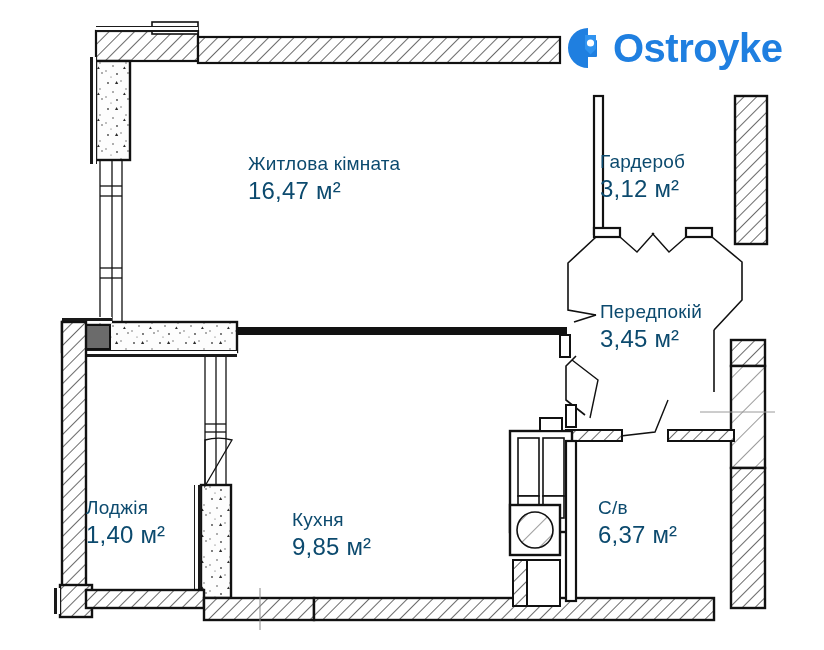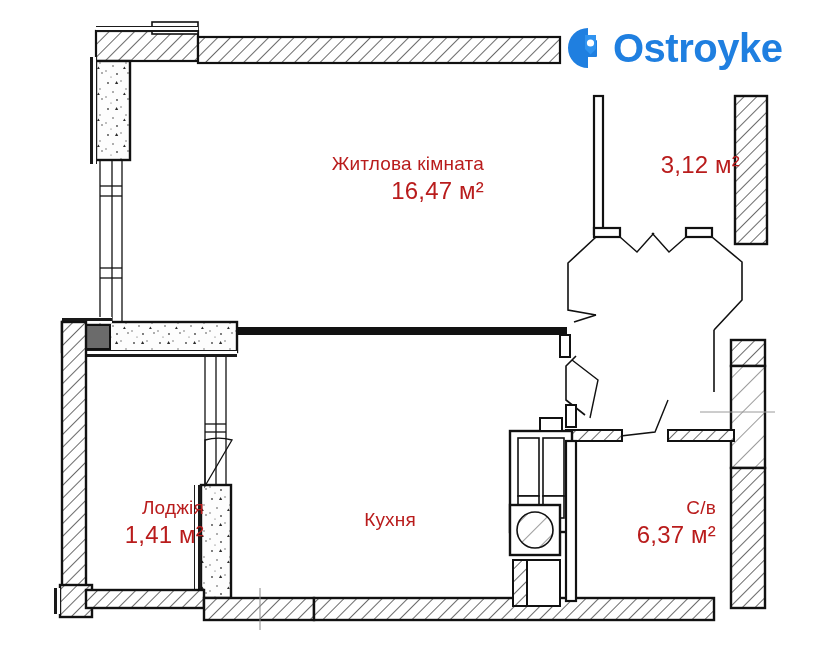--- a/index.html
+++ b/index.html
@@ -22,22 +22,22 @@
   }
   svg.plan {
     position: absolute;
     left: 0; top: 0;
     width: 824px;
     height: 650px;
     display: block;
   }
   .room-label {
     position: absolute;
-    text-align: right;
-    color: #b91c1c;
+    text-align: left;
+    color: #0c4a6e;
     font-family: "Liberation Sans", sans-serif;
     line-height: 1.28;
     white-space: nowrap;
     pointer-events: none;
   }
   .room-label .rl-name {
     display: block;
     font-size: 19px;
     letter-spacing: 0.2px;
   }
@@ -247,31 +247,37 @@
     </svg>
     <span class="brand-text">Ostroyke</span>
   </div>
 
   <div class="room-label" style="left:248px; top:152px; width:236px;">
     <span class="rl-name">Житлова кімната</span>
     <span class="rl-area">16,47 м²</span>
   </div>
 
   <div class="room-label" style="left:600px; top:150px; width:140px;">
+    <span class="rl-name">Гардероб</span>
     <span class="rl-area">3,12 м²</span>
   </div>
 
+  <div class="room-label" style="left:600px; top:300px; width:158px;">
+    <span class="rl-name">Передпокій</span>
+    <span class="rl-area">3,45 м²</span>
+  </div>
 
   <div class="room-label" style="left:86px; top:496px; width:118px;">
     <span class="rl-name">Лоджія</span>
-    <span class="rl-area">1,41 м²</span>
+    <span class="rl-area">1,40 м²</span>
   </div>
 
   <div class="room-label" style="left:292px; top:508px; width:124px;">
     <span class="rl-name">Кухня</span>
+    <span class="rl-area">9,85 м²</span>
   </div>
 
   <div class="room-label" style="left:598px; top:496px; width:118px;">
     <span class="rl-name">С/в</span>
     <span class="rl-area">6,37 м²</span>
   </div>
 
 </div>
 
 </body></html>

